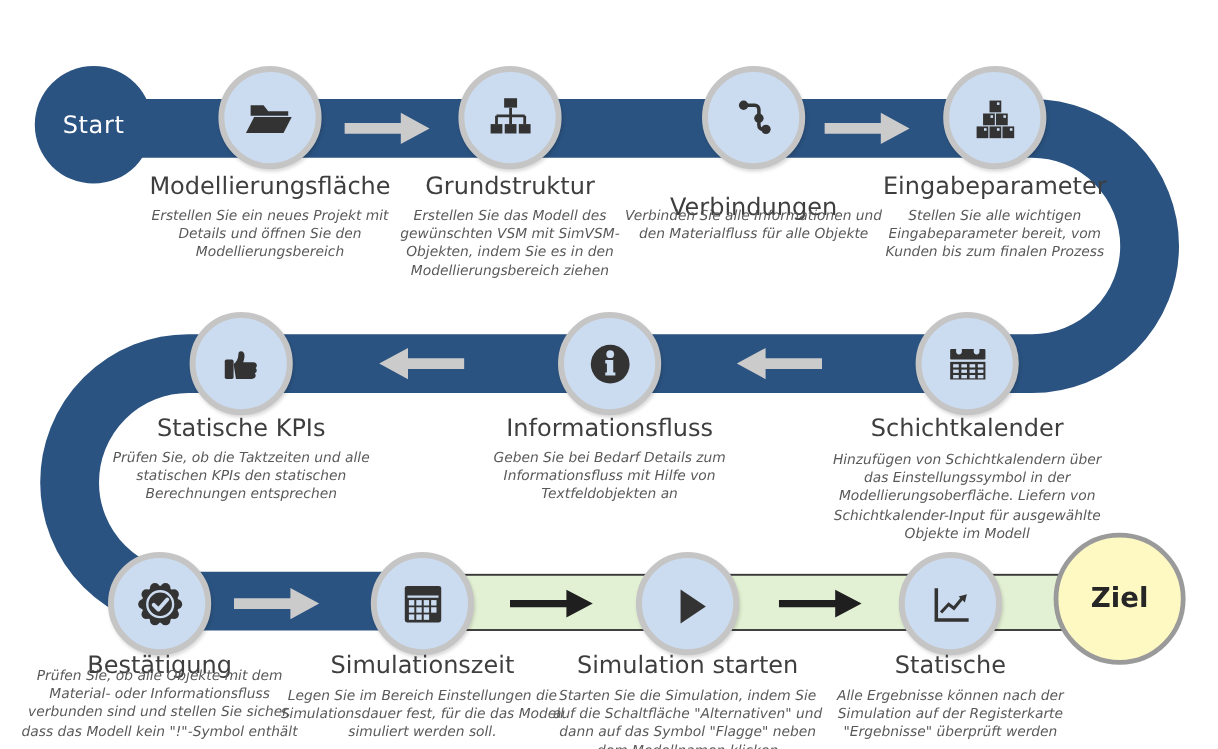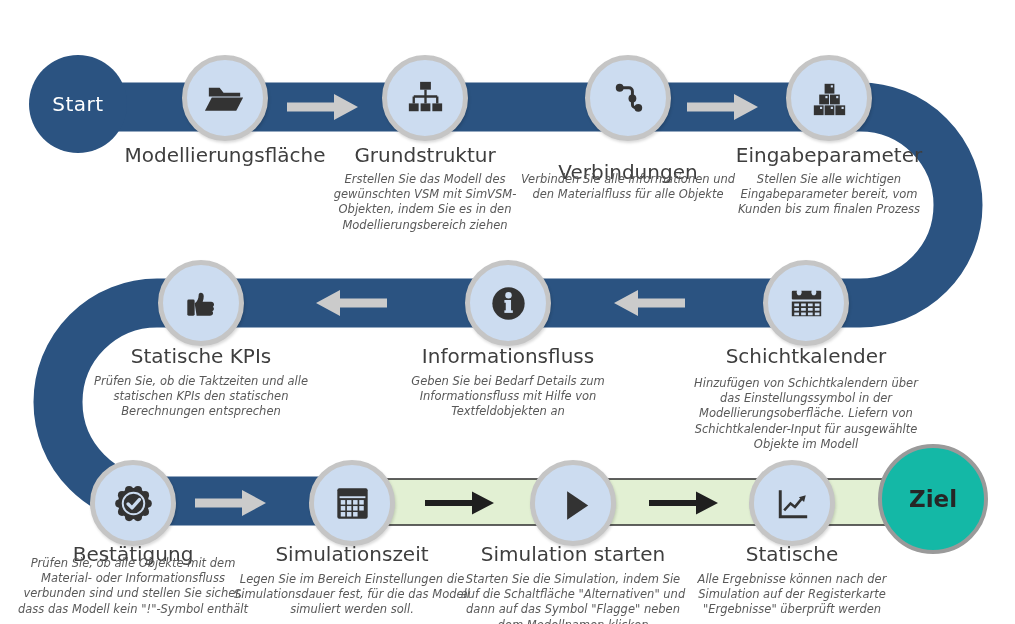--- a/index.html
+++ b/index.html
@@ -13,21 +13,21 @@
   
   .node{position:absolute;width:76px;height:76px;border:5px solid #c5c5c5;border-radius:50%;
         background:#ccdcf0;box-sizing:content-box;box-shadow:1px 2px 3px rgba(0,0,0,0.15);
         display:flex;align-items:center;justify-content:center;}
   .node svg{width:47px;height:47px;}
 
   
   .terminal{position:absolute;border-radius:50%;display:flex;align-items:center;justify-content:center;}
   .start{left:29px;top:35px;width:98px;height:98px;background:#2b5381;}
   .start span{color:#ffffff;font-size:20px;letter-spacing:.5px;}
-  .goal{left:878px;top:424px;width:110px;height:110px;background:#14b8a6;border:4px solid #9a9a9a;box-sizing:border-box;}
+  .goal{left:878px;top:424px;width:110px;height:110px;background:#fef9c3;border:4px solid #9a9a9a;box-sizing:border-box;}
   .goal span{color:#262626;font-size:23px;font-weight:700;}
 
   
   .title{position:absolute;transform:translateX(-50%);white-space:nowrap;
          font-size:20px;font-weight:400;color:#3e3e3e;text-align:center;}
   .desc{position:absolute;transform:translateX(-50%);font-size:11.5px;font-style:italic;
         color:#595959;text-align:center;line-height:1.32;}
   .arrow{position:absolute;}
 </style>
 </head>
@@ -206,20 +206,21 @@
   <div class="title" style="left:628px;top:140px">Verbindungen</div>
   <div class="title" style="left:829px;top:123px">Eingabeparameter</div>
   <div class="title" style="left:806px;top:324px">Schichtkalender</div>
   <div class="title" style="left:508px;top:324px">Informationsfluss</div>
   <div class="title" style="left:133px;top:522px">Bestätigung</div>
   <div class="title" style="left:201px;top:324px">Statische KPIs</div>
   <div class="title" style="left:352px;top:522px">Simulationszeit</div>
   <div class="title" style="left:573px;top:522px">Simulation starten</div>
   <div class="title" style="left:792px;top:522px">Statische</div>
 
+  <div class="desc" style="left:225px;top:152px;width:225px">Erstellen Sie ein neues Projekt mit Details und öffnen Sie den Modellierungsbereich</div>
   <div class="desc" style="left:425px;top:152px;width:215px">Erstellen Sie das Modell des gewünschten VSM mit SimVSM-Objekten, indem Sie es in den Modellierungsbereich ziehen</div>
   <div class="desc" style="left:628px;top:152px;width:230px">Verbinden Sie alle Informationen und den Materialfluss für alle Objekte</div>
   <div class="desc" style="left:829px;top:152px;width:220px">Stellen Sie alle wichtigen Eingabeparameter bereit, vom Kunden bis zum finalen Prozess</div>
   <div class="desc" style="left:806px;top:356px;width:240px">Hinzufügen von Schichtkalendern über das Einstellungssymbol in der Modellierungsoberfläche. Liefern von Schichtkalender-Input für ausgewählte Objekte im Modell</div>
   <div class="desc" style="left:508px;top:354px;width:225px">Geben Sie bei Bedarf Details zum Informationsfluss mit Hilfe von Textfeldobjekten an</div>
   <div class="desc" style="left:201px;top:354px;width:240px">Prüfen Sie, ob die Taktzeiten und alle statischen KPIs den statischen Berechnungen entsprechen</div>
   <div class="desc" style="left:133px;top:536px;width:245px">Prüfen Sie, ob alle Objekte mit dem Material- oder Informationsfluss verbunden sind und stellen Sie sicher, dass das Modell kein "!"-Symbol enthält</div>
   <div class="desc" style="left:352px;top:552px;width:250px">Legen Sie im Bereich Einstellungen die Simulationsdauer fest, für die das Modell simuliert werden soll.</div>
   <div class="desc" style="left:573px;top:552px;width:235px">Starten Sie die Simulation, indem Sie auf die Schaltfläche "Alternativen" und dann auf das Symbol "Flagge" neben dem Modellnamen klicken</div>
   <div class="desc" style="left:792px;top:552px;width:235px">Alle Ergebnisse können nach der Simulation auf der Registerkarte "Ergebnisse" überprüft werden</div>

